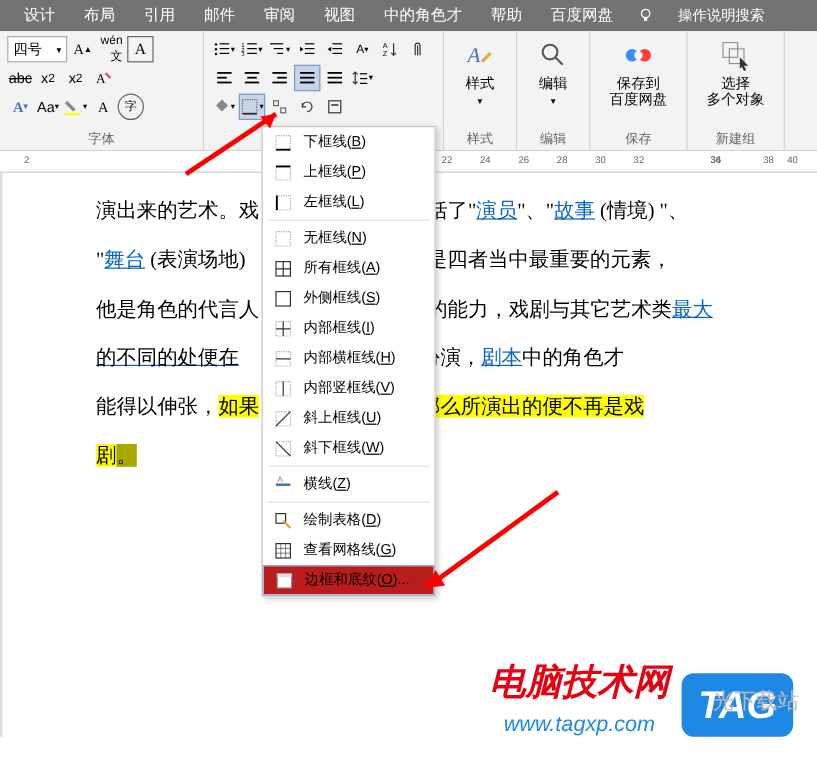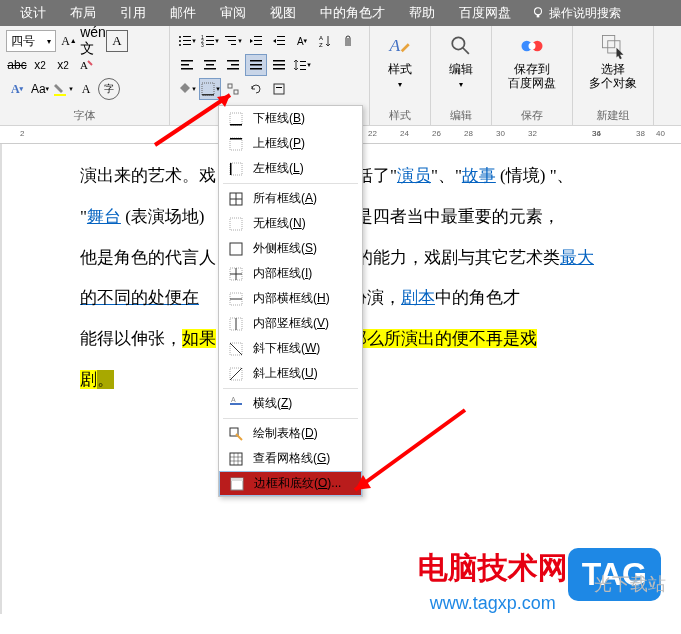--- a/index.html
+++ b/index.html
@@ -1,20 +1,20 @@
 <!DOCTYPE html>
 <html><head>
 <meta charset="utf-8">
 <style>
 * { margin: 0; padding: 0; box-sizing: border-box; }
 body { font-family: "Microsoft YaHei", sans-serif; font-size: 12px; background: #fff; width: 681px; height: 634px; overflow: hidden; position: relative; }
 
 .ribbon-tabs { background: #737373; height: 26px; display: flex; align-items: center; padding-left: 8px; color: #fff; }
 .ribbon-tabs .tab { padding: 0 12px; font-size: 13px; cursor: pointer; }
-.ribbon-tabs .search { display: flex; align-items: center; gap: 4px; margin-left: 8px; }
+.ribbon-tabs .search { display: flex; align-items: center; gap: 20px; margin-left: 8px; }
 .ribbon-tabs .bulb { width: 14px; height: 14px; display: inline-block; }
 
 .ribbon-body { background: #f3f3f3; border-bottom: 1px solid #d4d4d4; display: flex; height: 100px; }
 .group { border-right: 1px solid #d4d4d4; padding: 4px 6px 2px 6px; display: flex; flex-direction: column; justify-content: space-between; }
 .group-label { text-align: center; color: #666; font-size: 11px; padding-top: 2px; }
 
 .font-group { width: 170px; }
 .font-row1 { display: flex; align-items: center; gap: 2px; }
 .font-size-box { width: 50px; height: 22px; border: 1px solid #ababab; background: #fff; display: flex; align-items: center; padding: 0 4px; font-size: 12px; }
 .font-size-box .dd { margin-left: auto; font-size: 8px; }
@@ -79,21 +79,21 @@
 <div class="ribbon-body">
 
   <div class="group font-group">
     <div>
       <div class="font-row1">
         <div class="font-size-box">
           <span>四号</span>
             <span class="dd">▾</span>
         </div>
         <span class="icon-btn" style="font-family:serif;">A<sup style="font-size:7px;">▲</sup></span>
-        <span class="icon-btn" style="font-size:14px;">wén<br>文</span>
+        <span class="icon-btn" style="font-size:10px;text-align:right;">wén<br>文</span>
         <span class="icon-btn" style="border:1px solid #666;font-family:serif;font-size:13px;">A</span>
       </div>
       <div class="font-row2">
         <span class="icon-btn" style="text-decoration:line-through;">abc</span>
         <span class="icon-btn">x<sub>2</sub></span>
         <span class="icon-btn">x<sup>2</sup></span>
         <span class="icon-btn">
             <svg width="16" height="16" viewBox="0 0 16 16">
               <text x="2" y="12" font-size="11" font-family="serif">A</text>
               <path d="M10 4 L14 8" stroke="#d56" stroke-width="2"></path>
@@ -370,37 +370,37 @@
           <rect x="2" y="2" width="12" height="12" fill="none" stroke="#aaa" stroke-dasharray="1,1"></rect>
           <rect x="2" y="2" width="1.5" height="12"></rect>
         </svg>
       </span>
       <span>左框线(<span class="uline">L</span>)</span>
     </div>
   <div class="menu-sep"></div>
   <div class="menu-item">
       <span class="micon">
         <svg width="16" height="16" viewBox="0 0 16 16">
+          <rect x="2" y="2" width="12" height="12" fill="none" stroke="#aaa" stroke-dasharray="1,1"></rect>
+        </svg>
+      </span>
+      <span>无框线(<span class="uline">N</span>)</span>
+    </div>
+  <div class="menu-item">
+      <span class="micon">
+        <svg width="16" height="16" viewBox="0 0 16 16">
           <rect x="2" y="2" width="12" height="12" fill="none" stroke="#333"></rect>
           <path d="M8 2 L8 14 M2 8 L14 8" stroke="#333"></path>
         </svg>
       </span>
       <span>所有框线(<span class="uline">A</span>)</span>
     </div>
   <div class="menu-item">
       <span class="micon">
         <svg width="16" height="16" viewBox="0 0 16 16">
-          <rect x="2" y="2" width="12" height="12" fill="none" stroke="#aaa" stroke-dasharray="1,1"></rect>
-        </svg>
-      </span>
-      <span>无框线(<span class="uline">N</span>)</span>
-    </div>
-  <div class="menu-item">
-      <span class="micon">
-        <svg width="16" height="16" viewBox="0 0 16 16">
           <rect x="2" y="2" width="12" height="12" fill="none" stroke="#333"></rect>
         </svg>
       </span>
       <span>外侧框线(<span class="uline">S</span>)</span>
     </div>
   <div class="menu-item">
       <span class="micon">
         <svg width="16" height="16" viewBox="0 0 16 16">
           <rect x="2" y="2" width="12" height="12" fill="none" stroke="#aaa" stroke-dasharray="1,1"></rect>
           <path d="M8 2 L8 14 M2 8 L14 8" stroke="#333"></path>
@@ -423,33 +423,33 @@
           <rect x="2" y="2" width="12" height="12" fill="none" stroke="#aaa" stroke-dasharray="1,1"></rect>
           <path d="M8 2 L8 14" stroke="#333"></path>
         </svg>
       </span>
       <span>内部竖框线(<span class="uline">V</span>)</span>
     </div>
   <div class="menu-item">
       <span class="micon">
         <svg width="16" height="16" viewBox="0 0 16 16">
           <rect x="2" y="2" width="12" height="12" fill="none" stroke="#aaa" stroke-dasharray="1,1"></rect>
+          <path d="M2 14 L14 2" stroke="#333"></path>
+        </svg>
+      </span>
+      <span>斜上框线(<span class="uline">U</span>)</span>
+    </div>
+  <div class="menu-item">
+      <span class="micon">
+        <svg width="16" height="16" viewBox="0 0 16 16">
+          <rect x="2" y="2" width="12" height="12" fill="none" stroke="#aaa" stroke-dasharray="1,1"></rect>
           <path d="M2 2 L14 14" stroke="#333"></path>
         </svg>
       </span>
       <span>斜下框线(<span class="uline">W</span>)</span>
-    </div>
-  <div class="menu-item">
-      <span class="micon">
-        <svg width="16" height="16" viewBox="0 0 16 16">
-          <rect x="2" y="2" width="12" height="12" fill="none" stroke="#aaa" stroke-dasharray="1,1"></rect>
-          <path d="M2 14 L14 2" stroke="#333"></path>
-        </svg>
-      </span>
-      <span>斜上框线(<span class="uline">U</span>)</span>
     </div>
   <div class="menu-sep"></div>
   <div class="menu-item">
       <span class="micon">
         <svg width="16" height="16" viewBox="0 0 16 16">
           <path d="M2 8 L14 8" stroke="#4472c4" stroke-width="2"></path>
           <text x="3" y="6" font-size="7" fill="#888">A</text>
         </svg>
       </span>
       <span>横线(<span class="uline">Z</span>)</span>
@@ -487,21 +487,21 @@
 <svg class="arrow-red" style="left:145px;top:85px;" width="110" height="70" viewBox="0 0 110 70">
   <path d="M10 60 L85 10" stroke="#ff0000" stroke-width="4"></path>
   <path d="M85 10 L72 12 L80 22 Z" fill="#ff0000"></path>
 </svg>
 <svg class="arrow-red" style="left:335px;top:400px;" width="140" height="110" viewBox="0 0 140 110">
   <path d="M130 10 L20 90" stroke="#ff0000" stroke-width="4"></path>
   <path d="M20 90 L36 88 L28 75 Z" fill="#ff0000"></path>
 </svg>
 
 <div class="watermark-box">
-  <div style="display:flex;align-items:flex-start;">
+  <div style="display:flex;align-items:flex-end;gap:10px;font-style:italic;">
     <div>
       <div class="wm-red">电脑技术网</div>
       <div class="wm-blue-url">www.tagxp.com</div>
     </div>
     <span class="tag-badge">TAG</span>
   </div>
   <span class="wm-grey">光下载站</span>
 </div>
 
 <div class="left-edge"></div>

